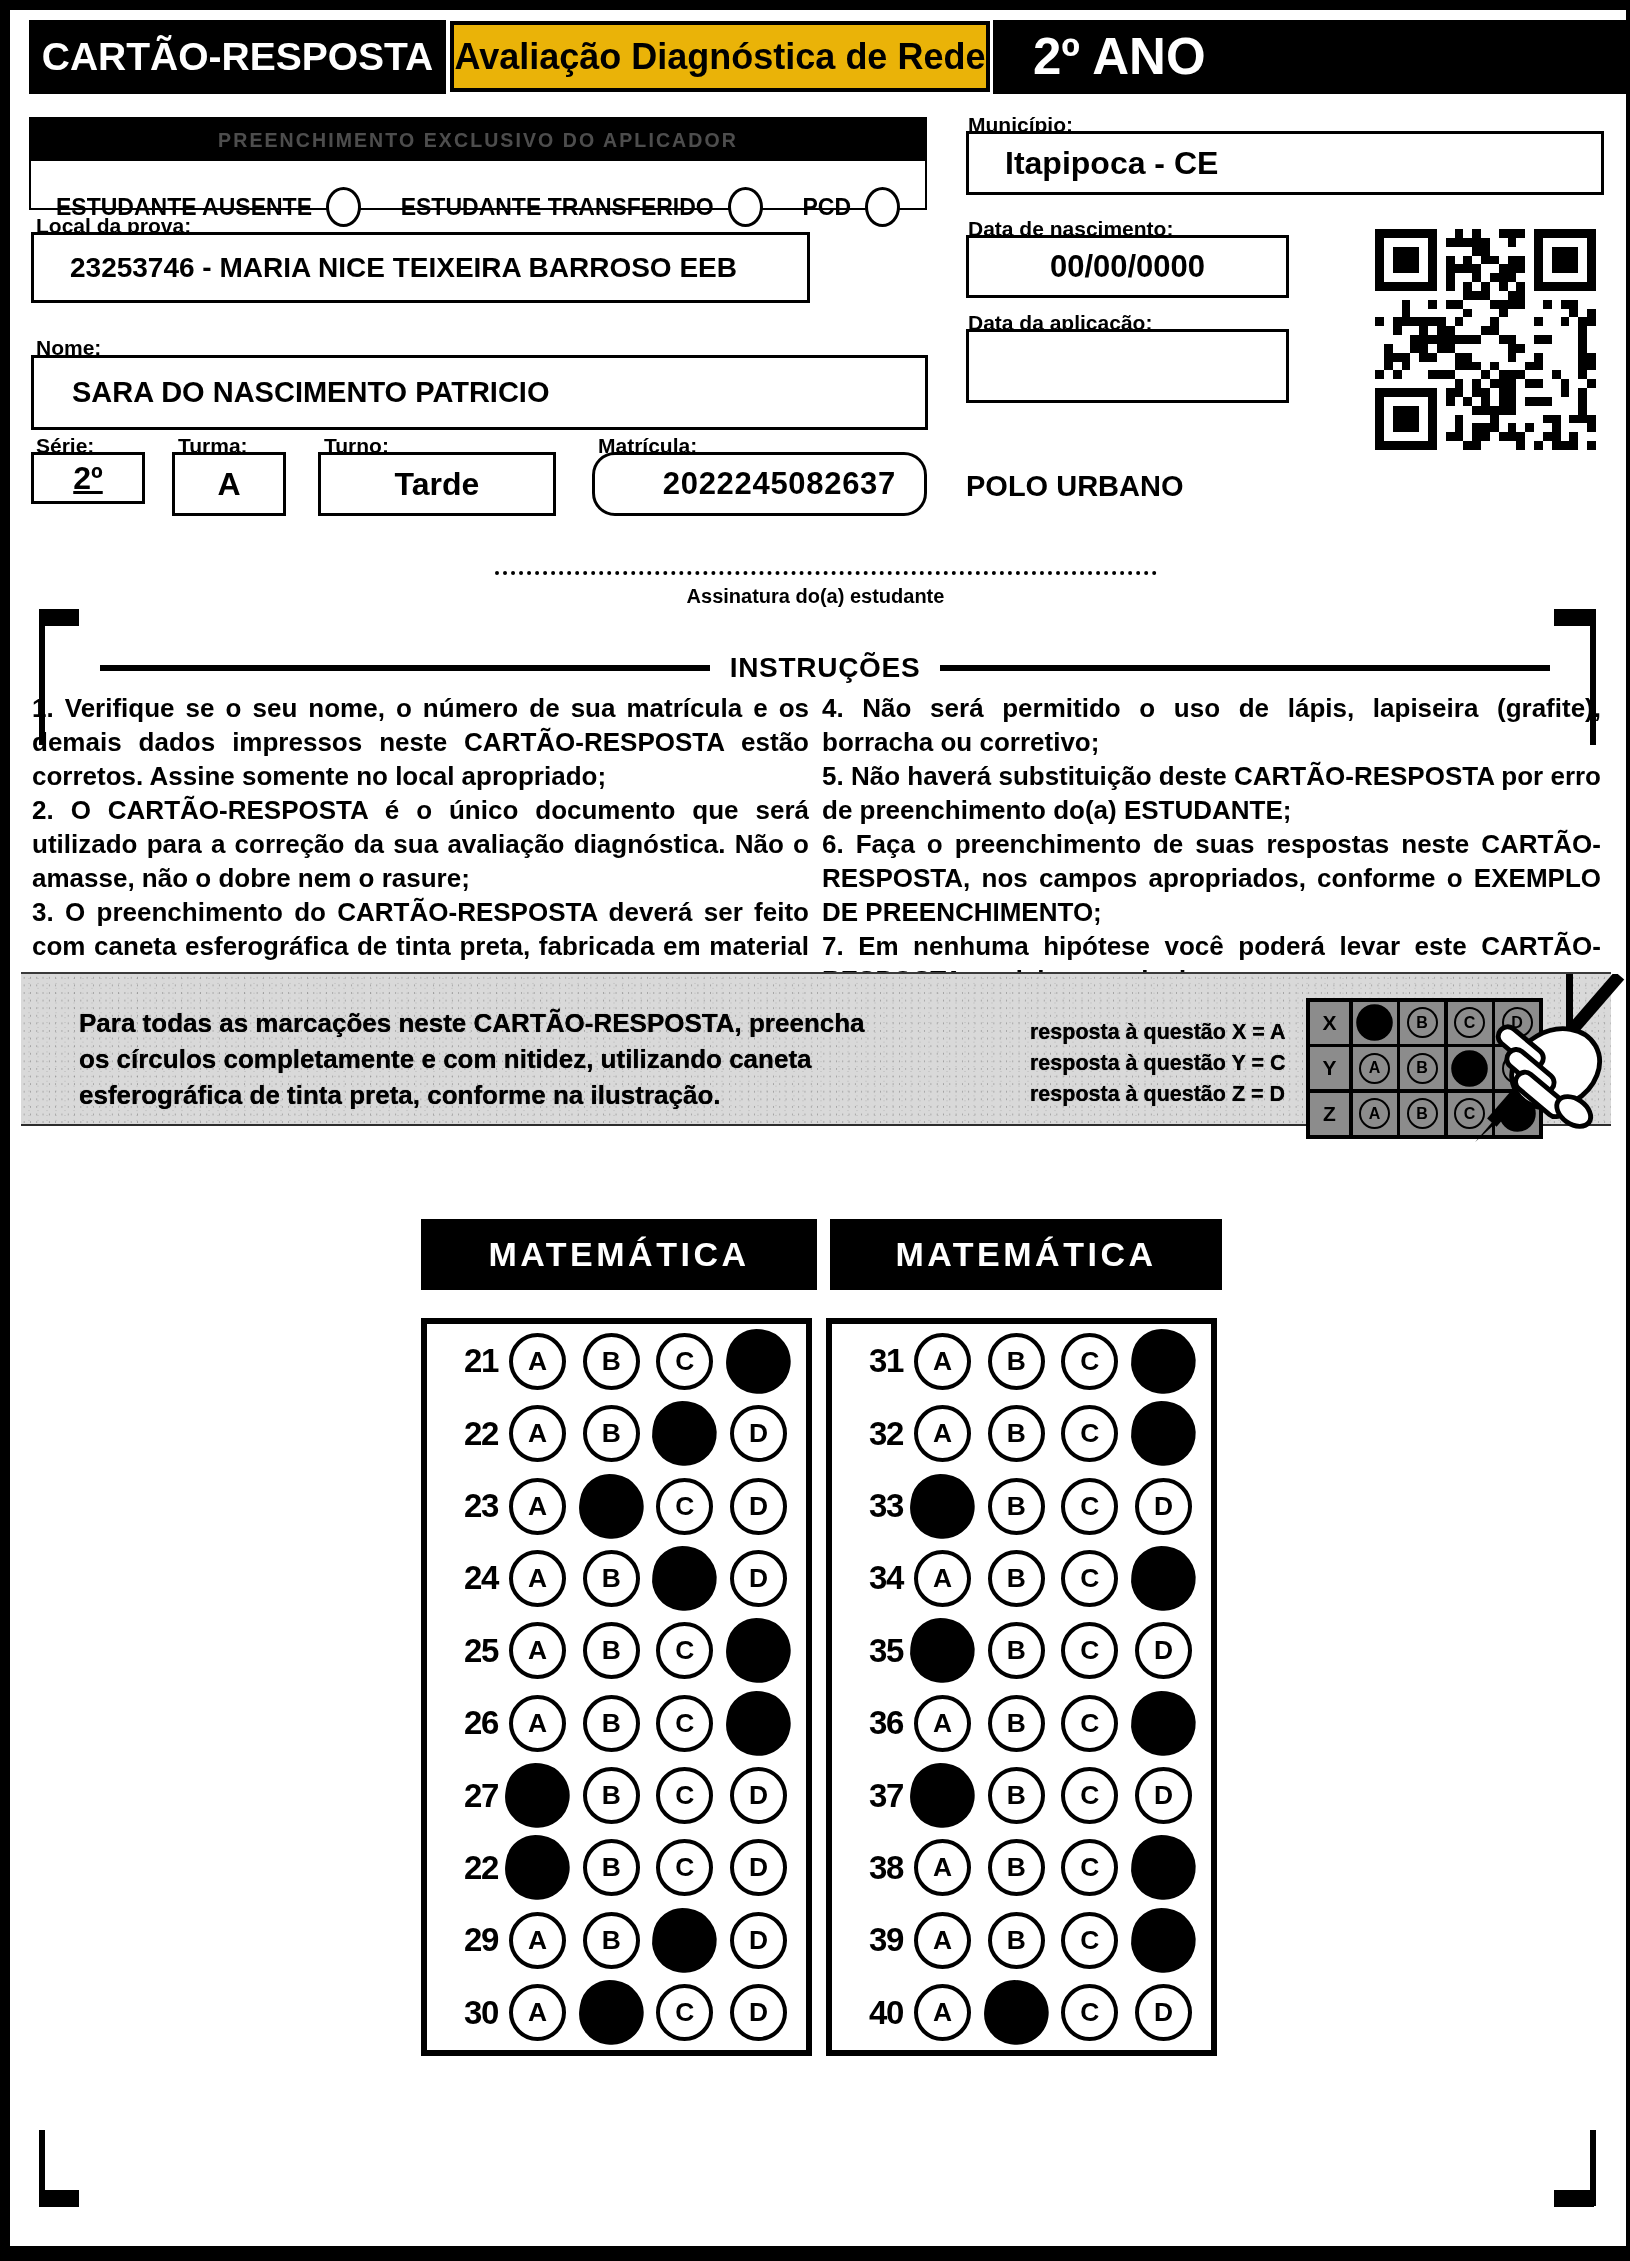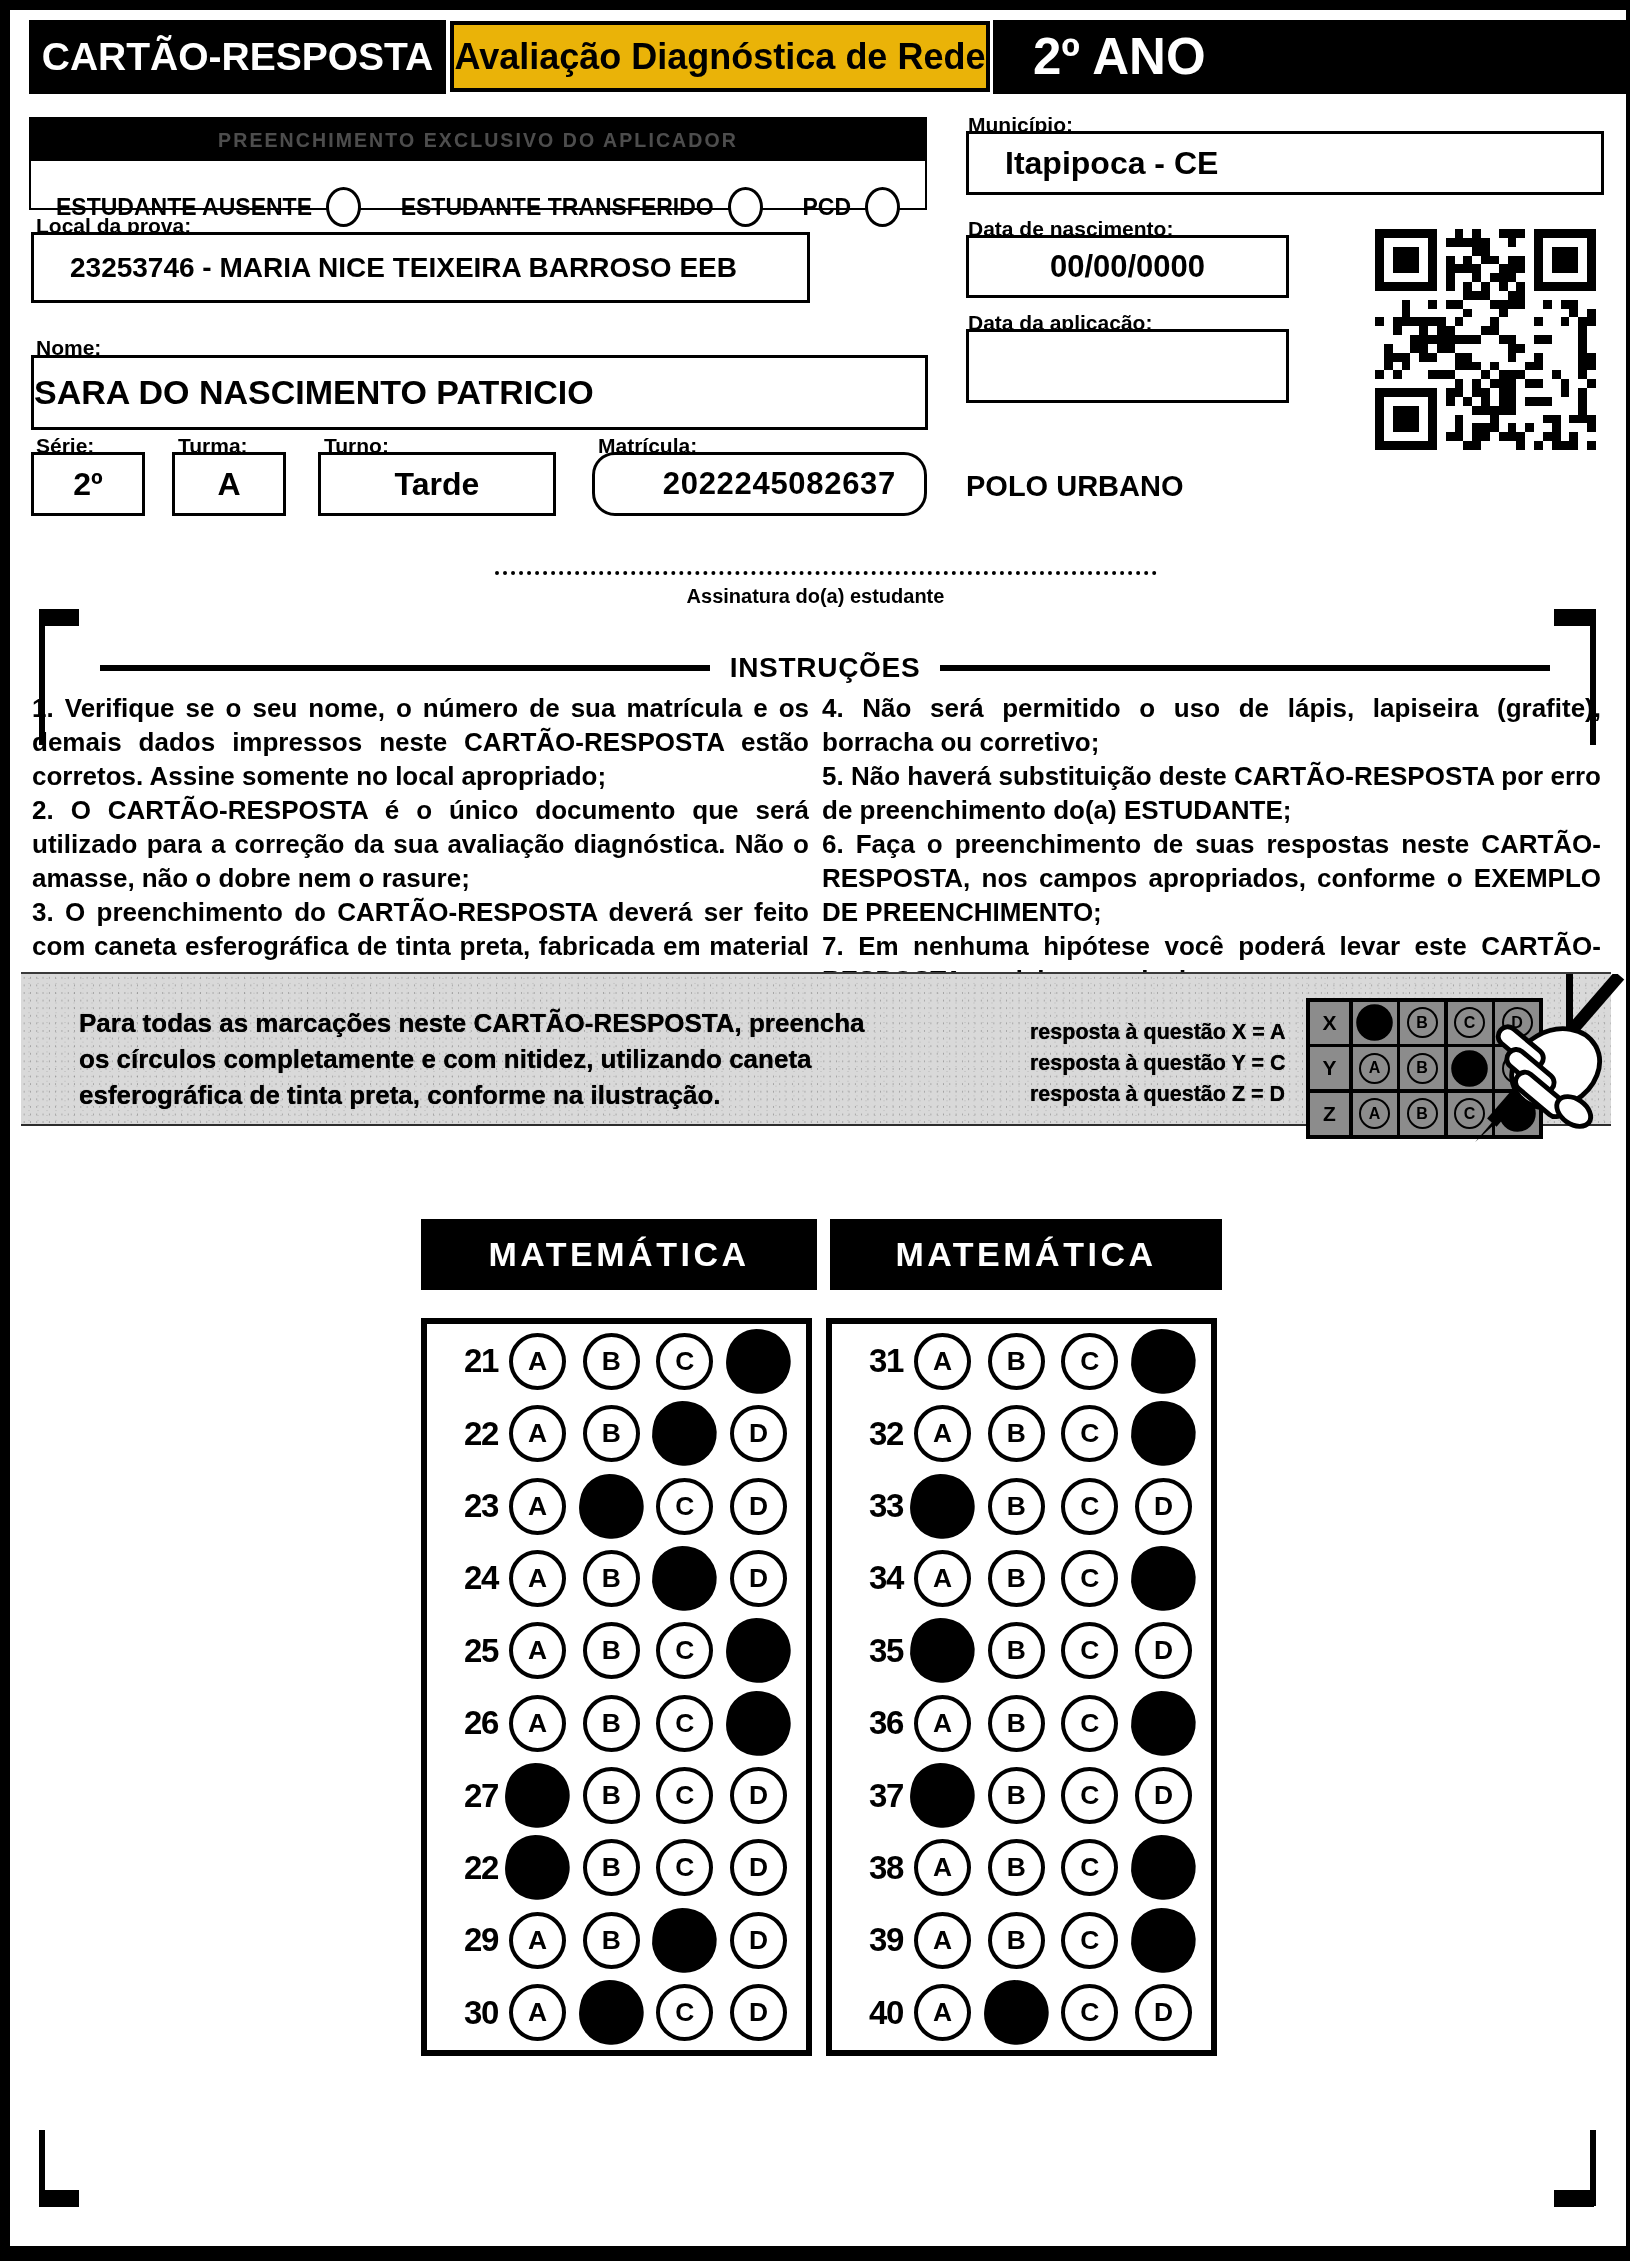--- a/index.html
+++ b/index.html
@@ -25,21 +25,21 @@
           justify-content:center;font-weight:bold;font-size:19.5px;letter-spacing:2.1px;filter:blur(0.3px);}
   .ap-row{height:44px;display:flex;align-items:center;justify-content:space-between;
           padding:0 25px;font-weight:bold;font-size:23px;margin-top:24px;}
   .ap-opt{display:flex;align-items:center;gap:14px;}
   .ap-circle{width:35px;height:40px;border:3.5px solid #000;border-radius:50%;box-sizing:border-box;background:#fff;}
   
   .lbl{position:absolute;font-weight:bold;font-size:21px;white-space:nowrap;}
   .fbox{position:absolute;border:3.5px solid #000;box-sizing:border-box;background:#fff;
         display:flex;align-items:center;font-weight:bold;}
   .v-local{font-size:28px;padding-left:36px;}
-  .v-nome{font-size:34px;}
+  .v-nome{font-size:29px;padding-left:38px;}
   .v-center{font-size:32px;justify-content:center;}
   .v-muni{font-size:32px;padding-left:36px;}
   .v-nasc{font-size:31px;justify-content:center;}
   .v-matric{font-size:31px;justify-content:flex-end;padding-right:28px;letter-spacing:0.7px;}
   .polo{left:966px;top:470px;font-size:29px;font-weight:bold;}
   
   .sig-line{left:495px;top:549px;width:662px;height:22px;border-bottom:4.9px dotted #000;}
   .sig-label{left:0;top:585px;width:1631px;text-align:center;font-weight:bold;font-size:20px;}
   .mark{position:absolute;background:#000;}
   
@@ -121,21 +121,21 @@
       </div>
   </div>
 
   <div class="lbl" style="left:36px;top:214px;">Local da prova:</div>
   <div class="fbox v-local" style="left:31px;top:232px;width:779px;height:71px;">23253746 - MARIA NICE TEIXEIRA BARROSO EEB</div>
 
   <div class="lbl" style="left:36px;top:336px;">Nome:</div>
   <div class="fbox v-nome" style="left:31px;top:355px;width:897px;height:75px;">SARA DO NASCIMENTO PATRICIO</div>
 
   <div class="lbl" style="left:36px;top:434px;">Série:</div>
-  <div class="fbox v-center" style="left:31px;top:452px;width:114px;height:64px;">2º</div>
+  <div class="fbox v-center" style="left:31px;top:452px;width:114px;height:52px;text-decoration:underline;">2º</div>
 
   <div class="lbl" style="left:178px;top:434px;">Turma:</div>
   <div class="fbox v-center" style="left:172px;top:452px;width:114px;height:64px;">A</div>
 
   <div class="lbl" style="left:324px;top:434px;">Turno:</div>
   <div class="fbox v-center" style="left:318px;top:452px;width:238px;height:64px;">Tarde</div>
 
   <div class="lbl" style="left:598px;top:434px;">Matrícula:</div>
   <div class="fbox v-matric" style="left:592px;top:452px;width:335px;height:64px;border-radius:23px;">2022245082637</div>
 

